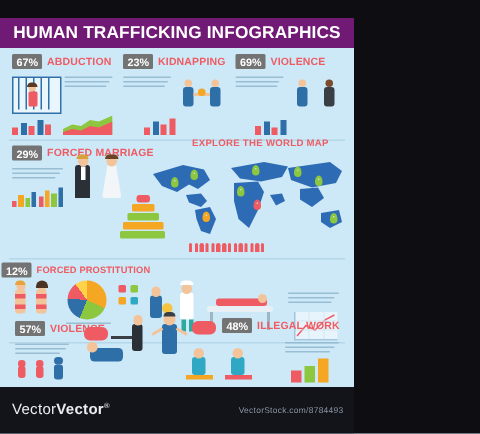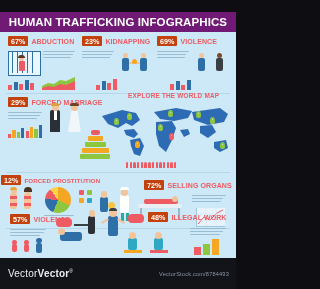--- a/index.html
+++ b/index.html
@@ -20,21 +20,21 @@
 
   
   .wmbar{position:absolute;left:0;top:258px;width:236px;height:31px;background:#12141a;}
   .wm-logo{position:absolute;left:8px;top:268px;color:#e9edf2;font-size:10px;letter-spacing:.2px;}
   .wm-logo b{font-weight:bold;}
   .wm-logo sup{font-size:5px;vertical-align:super;}
   .wm-url{position:absolute;right:7px;top:271px;color:#8d96a3;font-size:5.6px;letter-spacing:.2px;}
 
   
   .badge{position:absolute;display:flex;align-items:center;gap:3px;white-space:nowrap;}
-  .pct{background:#c2410c;color:#fff;font-size:7.2px;font-weight:bold;padding:1.5px 3px;
+  .pct{background:#737373;color:#fff;font-size:7.2px;font-weight:bold;padding:1.5px 3px;
     border-radius:1px;line-height:1;}
   .lbl{color:#ef5b63;font-size:7px;font-weight:bold;letter-spacing:.1px;}
   .lbl.small{font-size:6.2px;}
 
   
   .para{position:absolute;}
   .para i{display:block;height:1.4px;background:#8fb6cc;opacity:.85;margin-bottom:1.6px;border-radius:1px;}
 
   
   .rule{position:absolute;height:1px;background:#b4d8ea;}
@@ -279,24 +279,20 @@
       <i style="width:100%"></i>
     </div>
 
     <div>
       <div class="sq" style="left:79px;top:158px;background:#ef5b63;"></div>
       <div class="sq" style="left:87px;top:158px;background:#8dc63f;"></div>
       <div class="sq" style="left:79px;top:166px;background:#f5a623;"></div>
       <div class="sq" style="left:87px;top:166px;background:#2fa8c4;"></div>
     </div>
 
-    <div class="badge" style="left:144px;top:148px;">
-      <span class="pct">72%</span>
-      <span class="lbl">SELLING ORGANS</span>
-    </div>
     <div class="para" style="left:192px;top:163px;width:34px;">
       <i style="width:100%"></i>
         <i style="width:92%"></i>
         <i style="width:84%"></i>
     </div>
 
     <div>
 
       <div class="rect" style="left:120px;top:163px;width:9px;height:18px;background:#ffffff;border-radius:2px;"></div>
       <div class="dot" style="left:120.8px;top:157px;width:7px;height:7px;background:#f3c49a;"></div>

